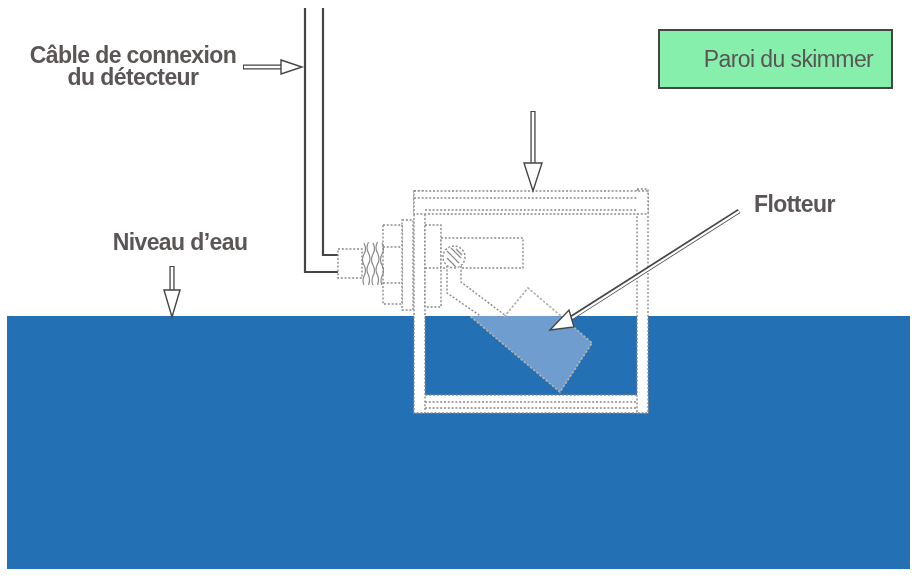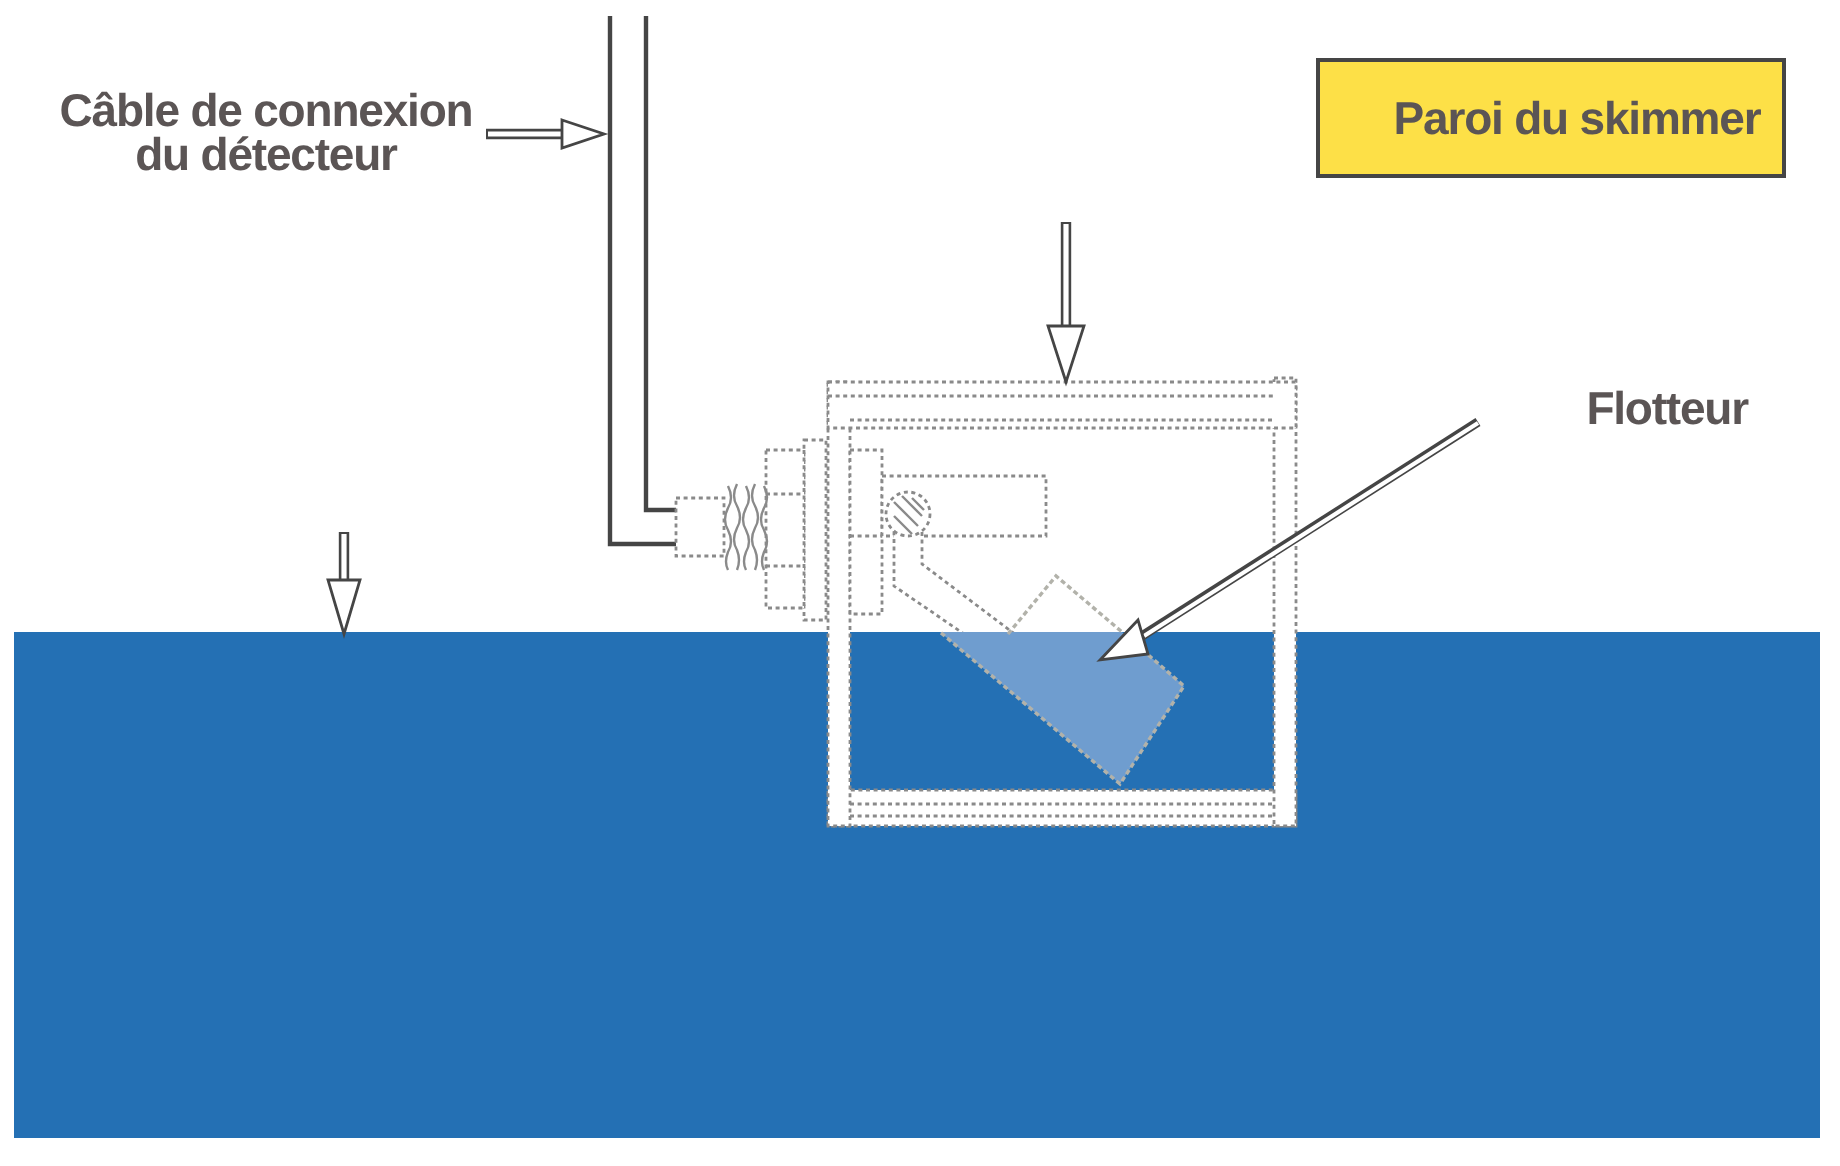--- a/index.html
+++ b/index.html
@@ -21,23 +21,23 @@
   .dotline{fill:none;stroke:var(--line-gray,#8a8a8a);stroke-width:1.4;stroke-dasharray:2 1.8;}
   .thinline{fill:none;stroke:var(--line-gray,#8a8a8a);stroke-width:1.2;}
   .cable{fill:none;stroke:var(--line-dark,#454545);stroke-width:2.2;}
   .shaft-dark{fill:none;stroke:var(--line-dark,#454545);stroke-width:5.2;}
   .shaft-dark-thin{fill:none;stroke:var(--line-dark,#454545);stroke-width:4.6;}
   .shaft-white{fill:none;stroke:#ffffff;stroke-width:2.6;}
   .shaft-white-thin{fill:none;stroke:#ffffff;stroke-width:2.1;}
   .ahead{fill:#ffffff;stroke:var(--line-dark,#454545);stroke-width:1.4;stroke-linejoin:miter;}
   #paroi-box{
     position:absolute;z-index:2;left:658px;top:29px;width:235px;height:60px;
-    border:2px solid var(--line-dark,#4f4b4b);box-sizing:border-box;background:#fde047;
+    border:2px solid var(--line-dark,#4f4b4b);box-sizing:border-box;background:#86efac;
     display:flex;align-items:center;justify-content:center;padding-left:26px;
-    font-weight:bold;font-size:23px;letter-spacing:-0.6px;color:var(--text-color,#5b5555);
+    font-weight:normal;font-size:23px;letter-spacing:-0.6px;color:var(--text-color,#5b5555);
   }
 </style>
 </head>
 <body>
 
 <div id="stage">
 
   <svg id="drawing" width="920" height="583" viewBox="0 0 920 583" xmlns="http://www.w3.org/2000/svg">
 
     <rect class="water" x="7" y="316" width="903" height="253"></rect>
@@ -103,21 +103,22 @@
       <path class="shaft-white-thin" d="M739,211.5 L572,318"></path>
       <polygon class="ahead" points="550,330 569,310 574,327"></polygon>
     </g>
   </svg>
 
   <div class="label" style="left:10px;top:44px;width:246px;">
     <div>Câble de connexion</div>
     <div>du détecteur</div>
   </div>
 
+  <div class="label" style="left:78px;top:231px;width:204px;">Niveau d’eau</div>
 
 
   <div id="paroi-box">
     <span>Paroi du skimmer</span>
   </div>
 
-  <div class="label" style="left:754px;top:193px;width:120px;text-align:right;">Flotteur</div>
+  <div class="label" style="left:754px;top:193px;width:120px;text-align:left;">Flotteur</div>
 
 </div>
 
 </body></html>

